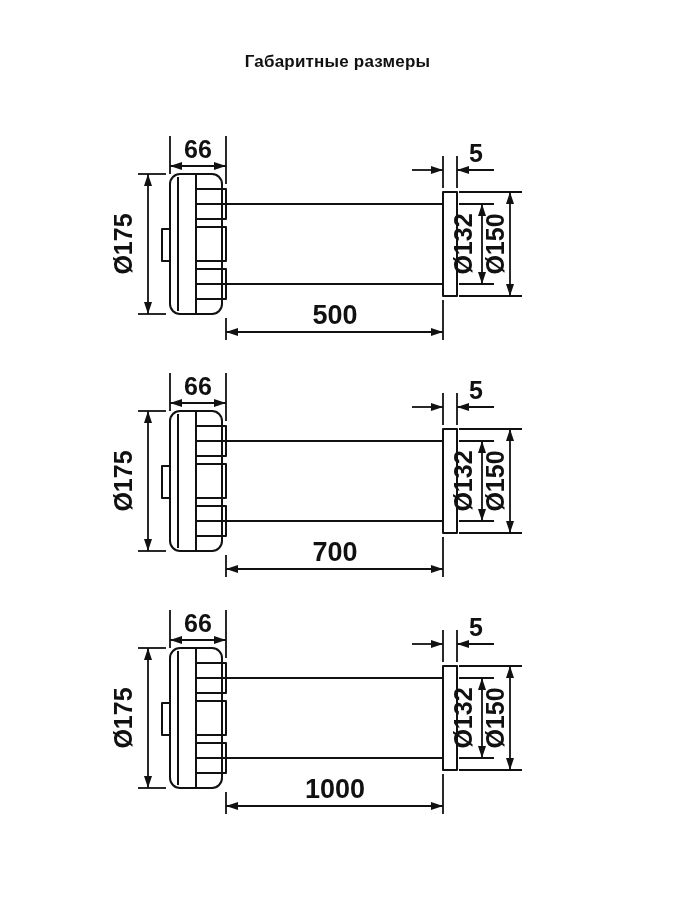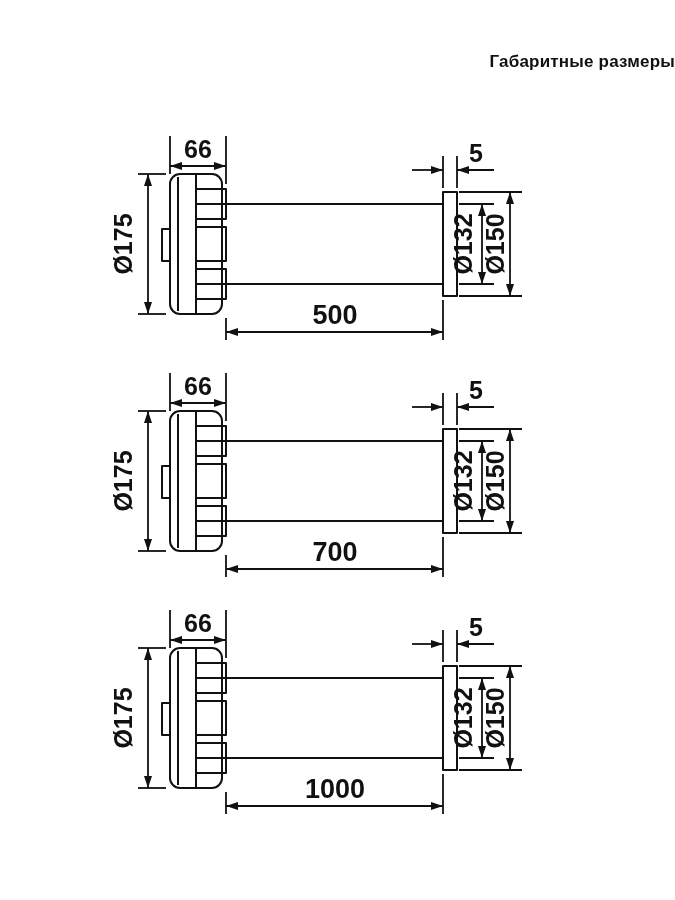--- a/index.html
+++ b/index.html
@@ -7,21 +7,21 @@
   body {
     width: 675px; height: 900px;
     font-family: "Liberation Sans", sans-serif;
     background: var(--bg, #ffffff);
   }
   .page { width: 675px; height: 900px; overflow: hidden; background: var(--bg, #ffffff); }
   .title {
     margin-top: 52px;
     margin-bottom: 50px;
     height: 20px;
-    text-align: right;
+    text-align: center;
     font-size: 17px;
     font-weight: bold;
     color: var(--line, #111);
     letter-spacing: 0.2px;
   }
   svg.diagram { display: block; }
   .draw, .dim { fill: none; stroke: var(--line, #111); }
   .draw { stroke-width: 2; stroke-linejoin: round; }
   .dim  { stroke-width: 1.8; }
   .arrow { fill: var(--line, #111); stroke: none; }

